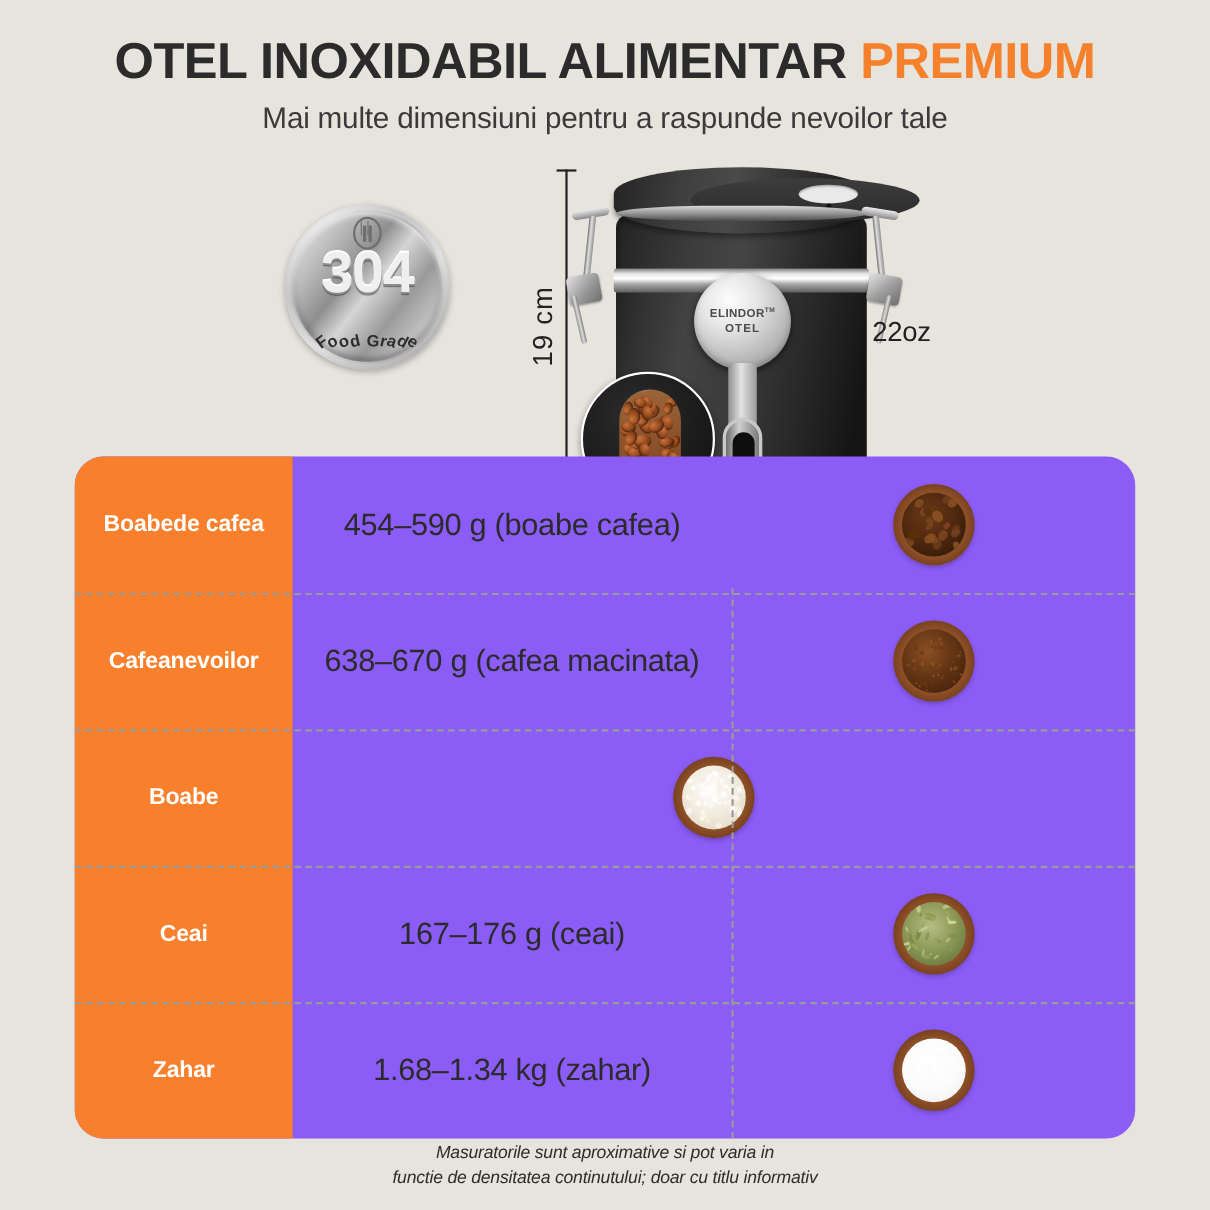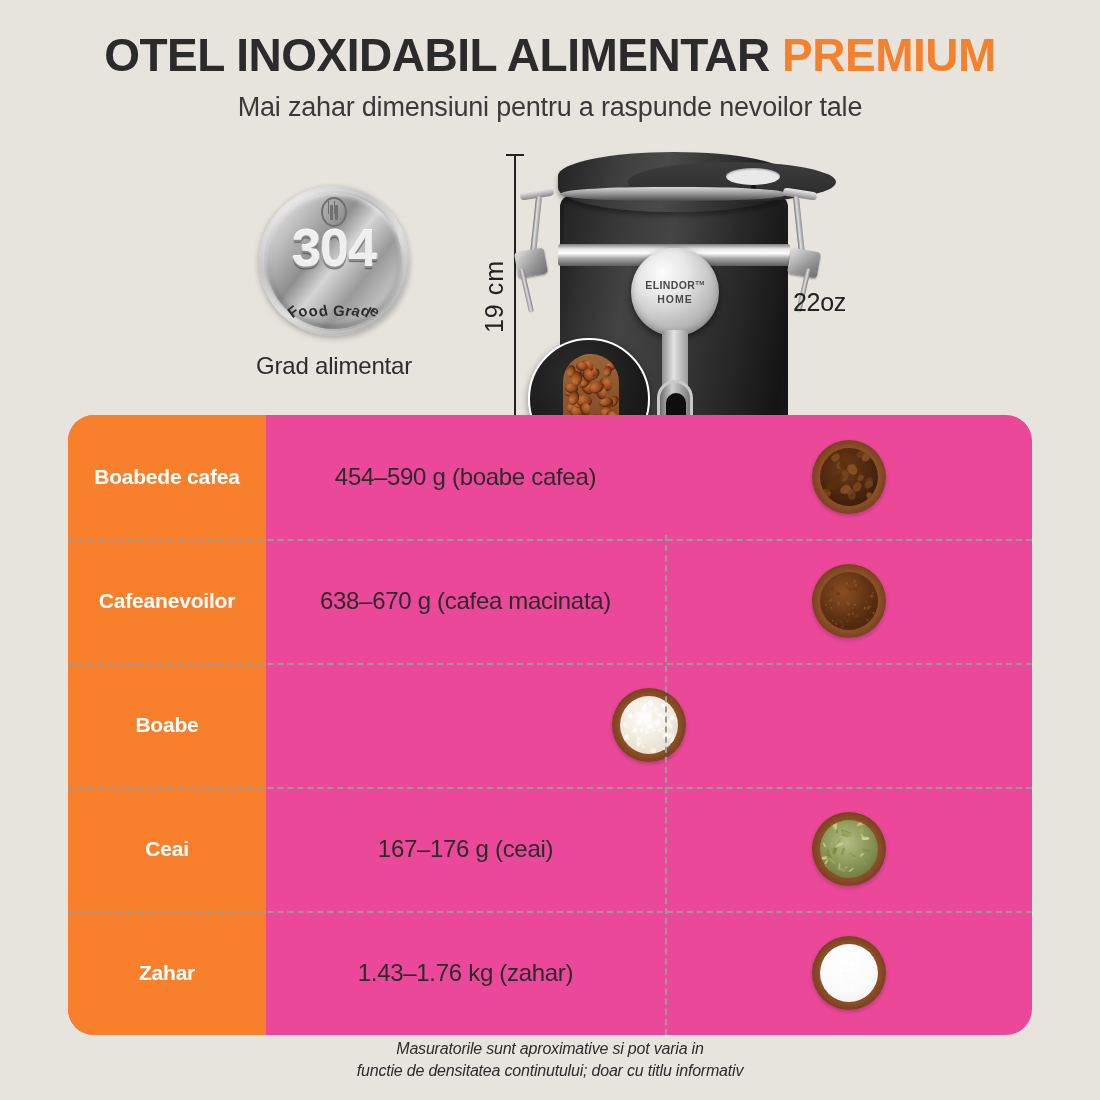--- a/index.html
+++ b/index.html
@@ -223,36 +223,36 @@
     font-size:25px; color:#222; letter-spacing:-0.3px;
   }
   #cap-label {
     position:absolute; left:293px; top:148px;
     font-size:25px; color:#222; letter-spacing:-0.3px;
   }
 
   
   #card {
     position:absolute; left:68px; top:415px; width:964px; height:620px;
-    background:#ec4899; border-radius:26px;
+    background:#8b5cf6; border-radius:26px;
   }
   #orange-col {
     position:absolute; left:0; top:0; width:198px; height:100%;
     background:#f8802d; border-radius:26px 0 0 26px;
   }
   #rows { position:absolute; left:0; top:0; width:100%; height:100%; }
   .row { position:absolute; left:0; width:100%; display:flex; }
   .row .cat {
     width:198px; display:flex; align-items:center; justify-content:center;
     color:#ffffff; font-size:21px; font-weight:bold; text-align:center;
     line-height:1.25; letter-spacing:-0.2px;
   }
   .row .val {
     width:399px; display:flex; align-items:center; justify-content:center;
-    color:#2b2b2b; font-size:24px; text-align:center; letter-spacing:-0.3px;
+    color:#2b2b2b; font-size:28px; text-align:center; letter-spacing:-0.3px;
   }
   .row .pic { flex:1; display:flex; align-items:center; justify-content:center; }
   .hsep {
     position:absolute; left:0; width:964px; height:0;
     border-top:2px dashed #9a9a9a;
   }
   #vsep {
     position:absolute; left:597px; top:120px; width:0; height:500px;
     border-left:2px dashed #9a9a9a;
   }
@@ -279,33 +279,32 @@
     position:absolute; left:0; top:1038px; width:1100px;
     text-align:center; font-style:italic; font-size:16px;
     color:#2d2d2d; line-height:1.38; letter-spacing:-0.2px;
   }
 </style>
 </head>
 <body>
 
 <div id="header">
   <div id="title"><span>OTEL INOXIDABIL ALIMENTAR </span><span class="accent">PREMIUM</span></div>
-  <div id="subtitle">Mai zahar dimensiuni pentru a raspunde nevoilor tale</div>
+  <div id="subtitle">Mai multe dimensiuni pentru a raspunde nevoilor tale</div>
 </div>
 
 <div id="badge-block">
   <div id="badge-304">
     <div class="badge-utensil">
         <i class="fork"></i>
         <i></i>
       </div>
     <div id="badge-num">304</div>
     <div id="badge-foodgrade"><span style="transform: rotate(-37deg) translateY(-3px);">F</span><span style="transform: rotate(-28.7778deg) translateY(-3px);">o</span><span style="transform: rotate(-20.5556deg) translateY(-3px);">o</span><span style="transform: rotate(-12.3333deg) translateY(-3px);">d</span><span style="transform: rotate(-4.11111deg) translateY(-3px);">&nbsp;</span><span style="transform: rotate(4.11111deg) translateY(-3px);">G</span><span style="transform: rotate(12.3333deg) translateY(-3px);">r</span><span style="transform: rotate(20.5556deg) translateY(-3px);">a</span><span style="transform: rotate(28.7778deg) translateY(-3px);">d</span><span style="transform: rotate(37deg) translateY(-3px);">e</span></div>
   </div>
-  <div id="badge-caption">Grad alimentar</div>
 </div>
 
 <div id="product">
 
   <div id="dim-h">
     <div class="cap t"></div>
       <div class="cap b"></div>
   </div>
   <div id="dim-h-label">19 cm</div>
 
@@ -330,21 +329,21 @@
   </div>
   <div class="clasp" id="clasp-right">
     <div class="hook"></div>
       <div class="arm"></div>
       <div class="plate"></div>
       <div class="lever"></div>
   </div>
 
   <div id="logo-disc">
     <div class="l1"><span>ELINDOR</span><sup>TM</sup></div>
-    <div class="l2">HOME</div>
+    <div class="l2">OTEL</div>
   </div>
 
   <div id="scoop-stem"></div>
   <div id="scoop-body">
       <div id="scoop-hole"></div>
     </div>
 
   <div id="bean-inset">
     <div id="bean-window">
         <div class="bean" style="width: 13.4521px; height: 9.95454px; left: 23.8604px; top: 15.4742px; transform: rotate(-46.0841deg);"></div>
@@ -645,21 +644,21 @@
               <div class="spk" style="width: 7.5999px; height: 2.65996px; left: 8.40218px; top: 39.1454px; background: rgb(154, 168, 92); transform: rotate(42.3333deg); opacity: 0.850928;"></div>
               <div class="spk" style="width: 3.44575px; height: 1.20601px; left: 24.4743px; top: 47.0736px; background: rgb(207, 214, 154); transform: rotate(149.837deg); opacity: 0.834387;"></div>
             </div>
           </div>
         </div>
       </div>
       <div class="row" style="top: 496px; height: 124px;">
         <div class="cat">
           <div>Zahar</div>
         </div>
-        <div class="val">1.43–1.76 kg (zahar)</div>
+        <div class="val">1.68–1.34 kg (zahar)</div>
         <div class="pic">
           <div class="bowl">
             <div class="fill fill-sugar">
               <div class="spk" style="width: 3.34717px; height: 2.61079px; left: 12.5178px; top: 29.1978px; background: rgb(255, 255, 255); transform: rotate(35.4977deg); opacity: 0.755019;"></div>
               <div class="spk" style="width: 3.4645px; height: 2.70231px; left: 46.7591px; top: 52.2241px; background: rgb(250, 250, 250); transform: rotate(2.02932deg); opacity: 0.581881;"></div>
               <div class="spk" style="width: 2.30353px; height: 1.79676px; left: 43.8879px; top: 14.1576px; background: rgb(250, 250, 250); transform: rotate(81.848deg); opacity: 0.765571;"></div>
               <div class="spk" style="width: 3.64823px; height: 2.84562px; left: 15.388px; top: 27.2372px; background: rgb(255, 255, 255); transform: rotate(35.5093deg); opacity: 0.574145;"></div>
               <div class="spk" style="width: 2.54179px; height: 1.98259px; left: 43.831px; top: 10.1483px; background: rgb(250, 250, 250); transform: rotate(36.902deg); opacity: 0.558993;"></div>
               <div class="spk" style="width: 2.17557px; height: 1.69695px; left: 40.2018px; top: 16.9074px; background: rgb(250, 250, 250); transform: rotate(33.2485deg); opacity: 0.654836;"></div>
               <div class="spk" style="width: 2.11132px; height: 1.64683px; left: 49.7653px; top: 8.95014px; background: rgb(255, 255, 255); transform: rotate(125.104deg); opacity: 0.82973;"></div>

